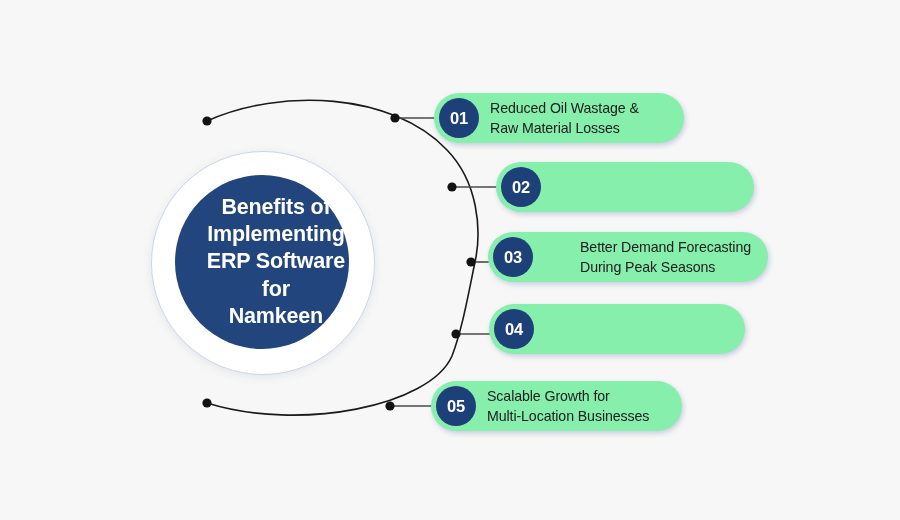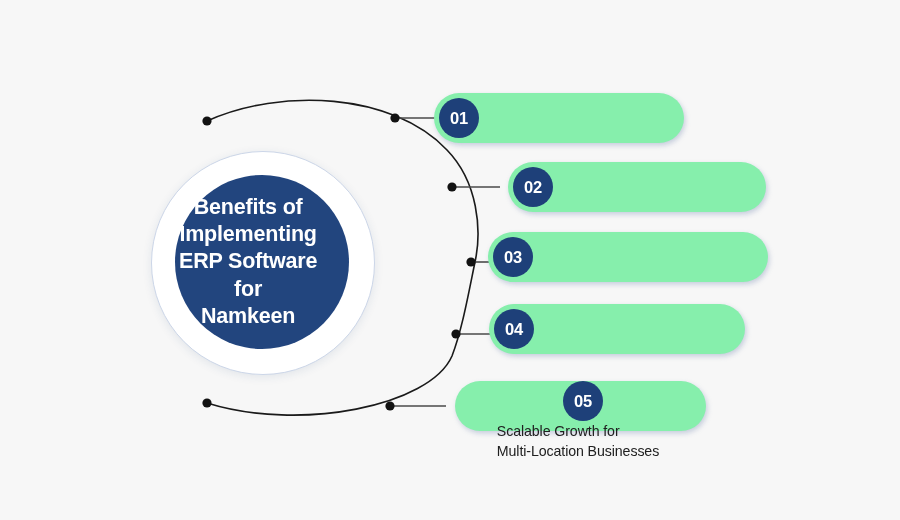--- a/index.html
+++ b/index.html
@@ -48,21 +48,21 @@
     position: absolute;
     left: 175px;
     top: 175px;
     width: 174px;
     height: 174px;
     border-radius: 50%;
     background: #22457e;
     z-index: 4;
     display: flex;
     align-items: center;
-    justify-content: flex-start;
+    justify-content: flex-end;
   }
   #center-title {
     color: #ffffff;
     font-size: 21.5px;
     font-weight: bold;
     line-height: 1.26;
     text-align: center;
     letter-spacing: -0.2px;
     padding: 0 4px;
     white-space: pre-line;
@@ -99,24 +99,24 @@
     flex: 1 1 auto;
     color: #202020;
     font-size: 14.2px;
     line-height: 1.43;
     padding: 0 16px 0 11px;
     white-space: pre-line;
     letter-spacing: -0.1px;
   }
 
   #pill-1 { left: 434px; top: 93px;  width: 250px; }
-  #pill-2 { left: 508px; top: 162px; width: 258px; }
+  #pill-2 { left: 496px; top: 162px; width: 258px; }
   #pill-3 { left: 488px; top: 232px; width: 280px; gap: 36px; }
   #pill-4 { left: 489px; top: 304px; width: 256px; text-align: center; }
-  #pill-5 { left: 455px; top: 381px; width: 251px; flex-direction: column; }
+  #pill-5 { left: 431px; top: 381px; width: 251px; }
 </style>
 </head>
 <body>
 
 <div id="infographic">
 
   <svg id="connector-layer" viewBox="0 0 900 520" width="900" height="520">
 
     <path d="M 207 121 C 280 88, 392 92, 447 150 C 478 182, 482 230, 475 262
              C 468 296, 462 330, 452 356 C 430 406, 300 432, 207 403" fill="none" stroke="#1a1a1a" stroke-width="1.6"></path>
@@ -141,28 +141,32 @@
   <div id="center-disc">
     <div id="center-title">Benefits of
 Implementing
 ERP Software
 for
 Namkeen</div>
   </div>
 
   <div class="pill" id="pill-1">
     <div class="pill-badge">01</div>
+    <div class="pill-text">Reduced Oil Wastage &amp;
+Raw Material Losses</div>
   </div>
 
   <div class="pill" id="pill-2">
     <div class="pill-badge">02</div>
   </div>
 
   <div class="pill" id="pill-3">
     <div class="pill-badge">03</div>
+    <div class="pill-text">Better Demand Forecasting
+During Peak Seasons</div>
   </div>
 
   <div class="pill" id="pill-4">
     <div class="pill-badge">04</div>
   </div>
 
   <div class="pill" id="pill-5">
     <div class="pill-badge">05</div>
     <div class="pill-text">Scalable Growth for
 Multi-Location Businesses</div>

